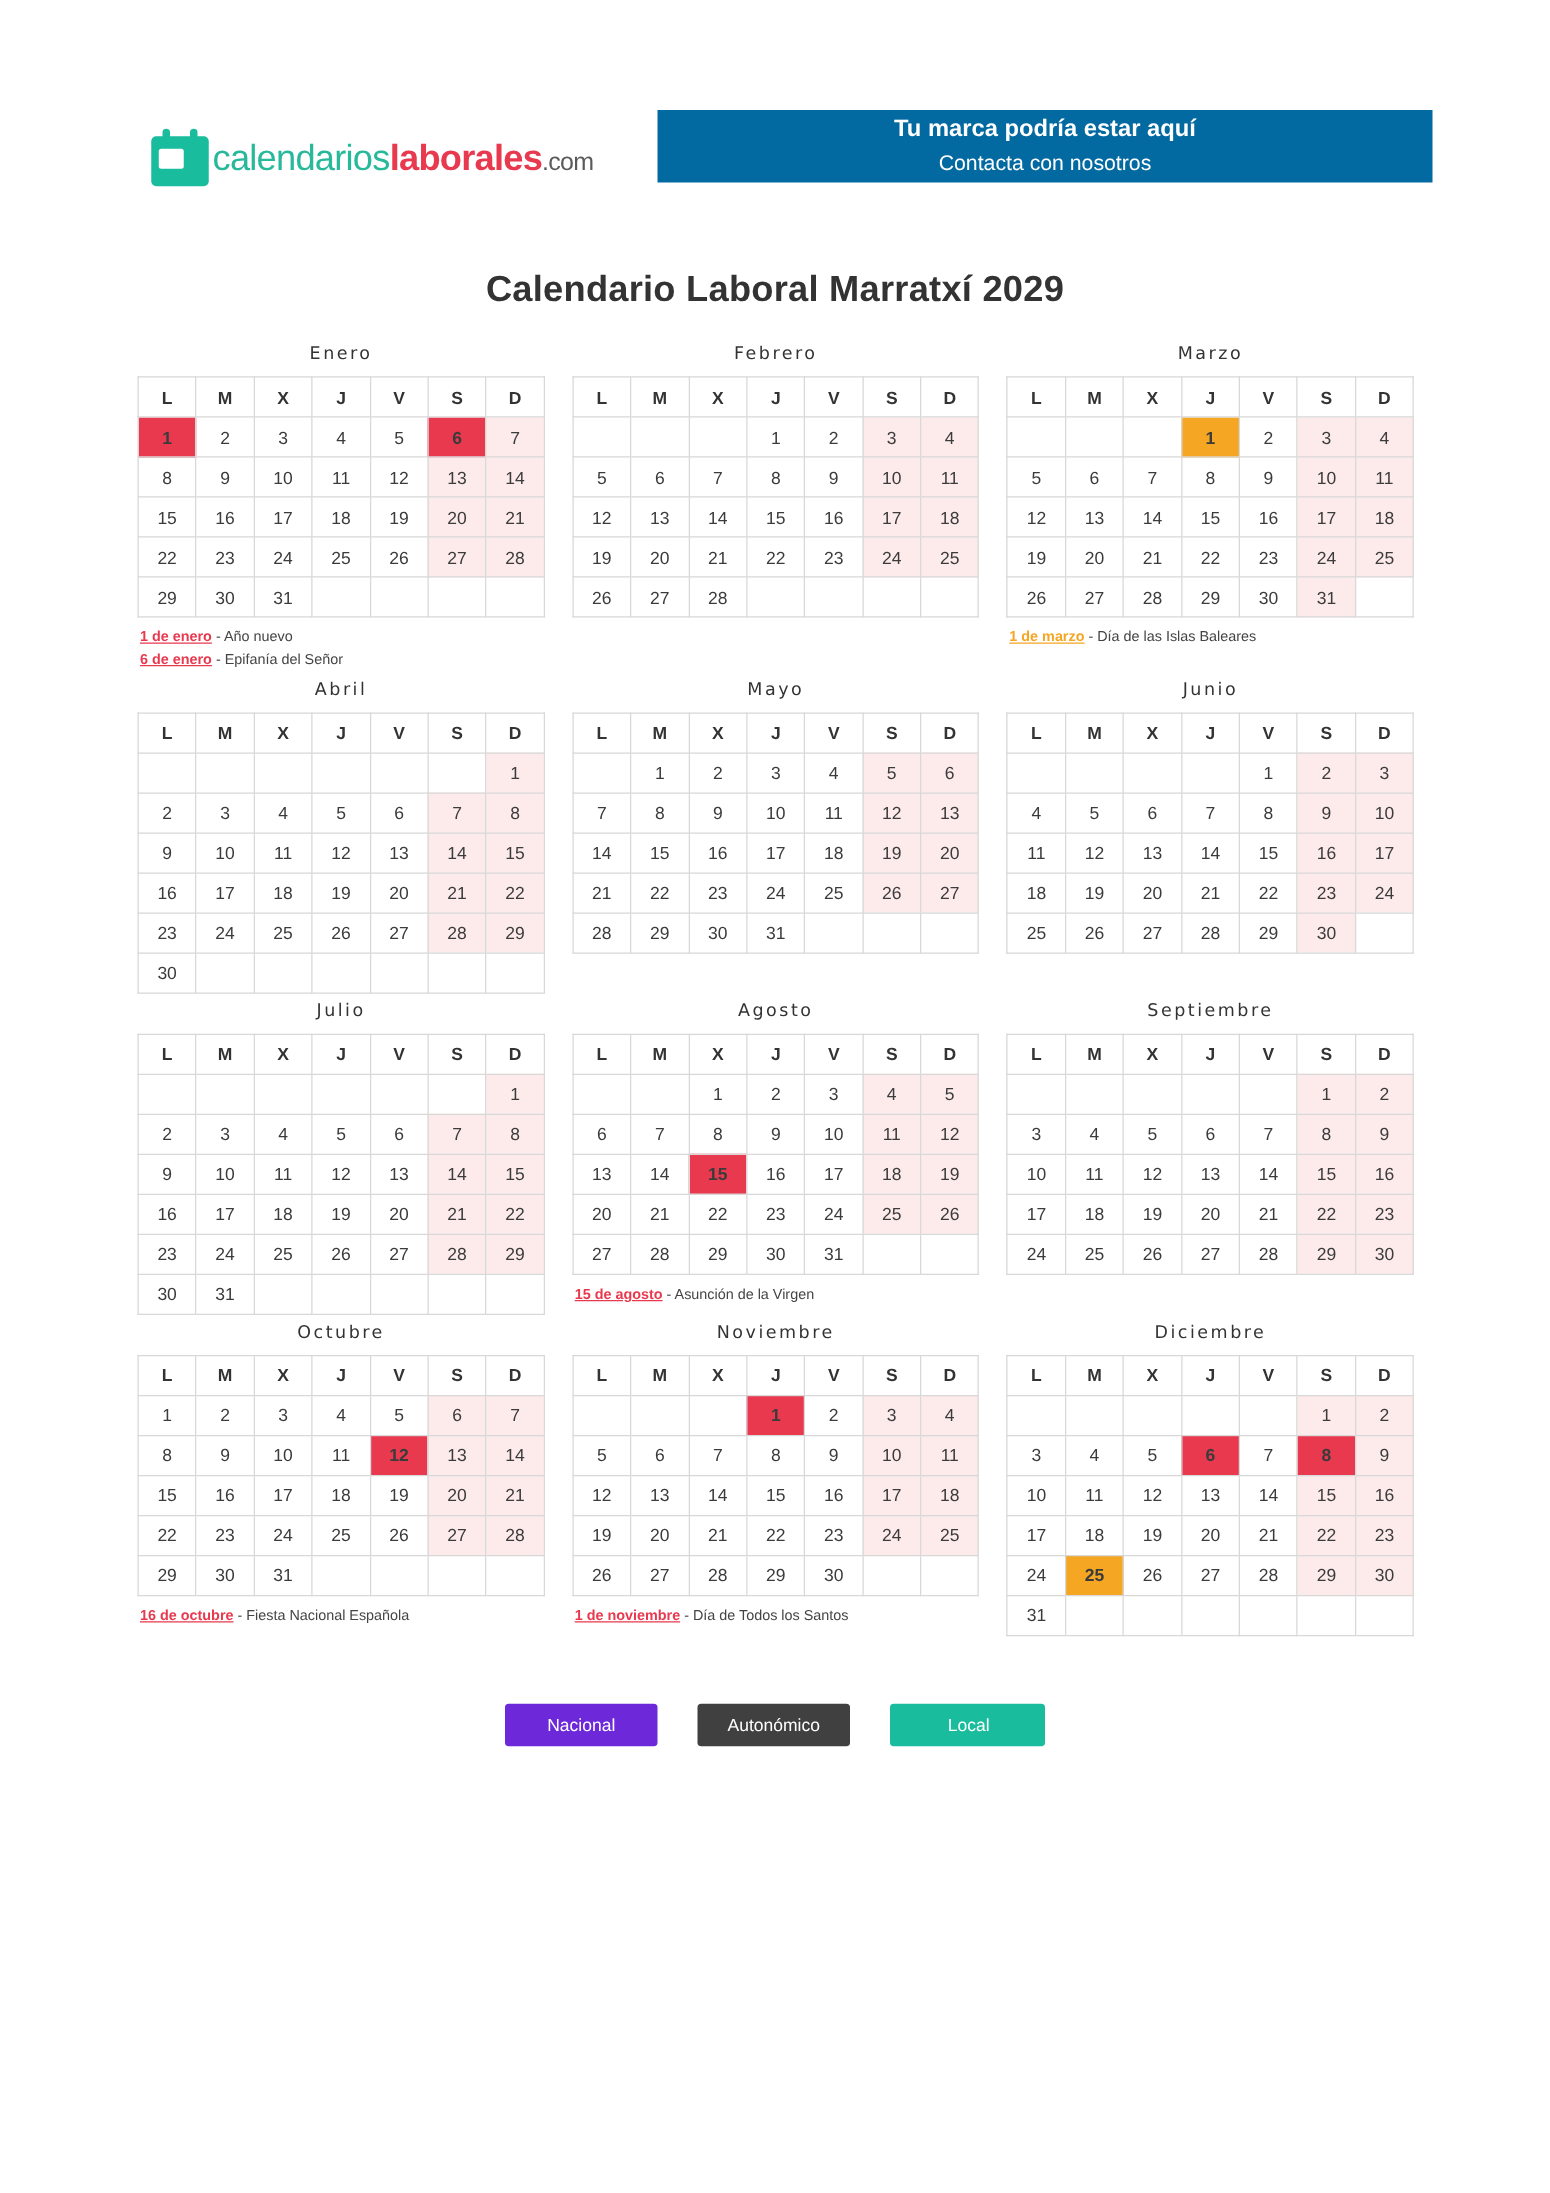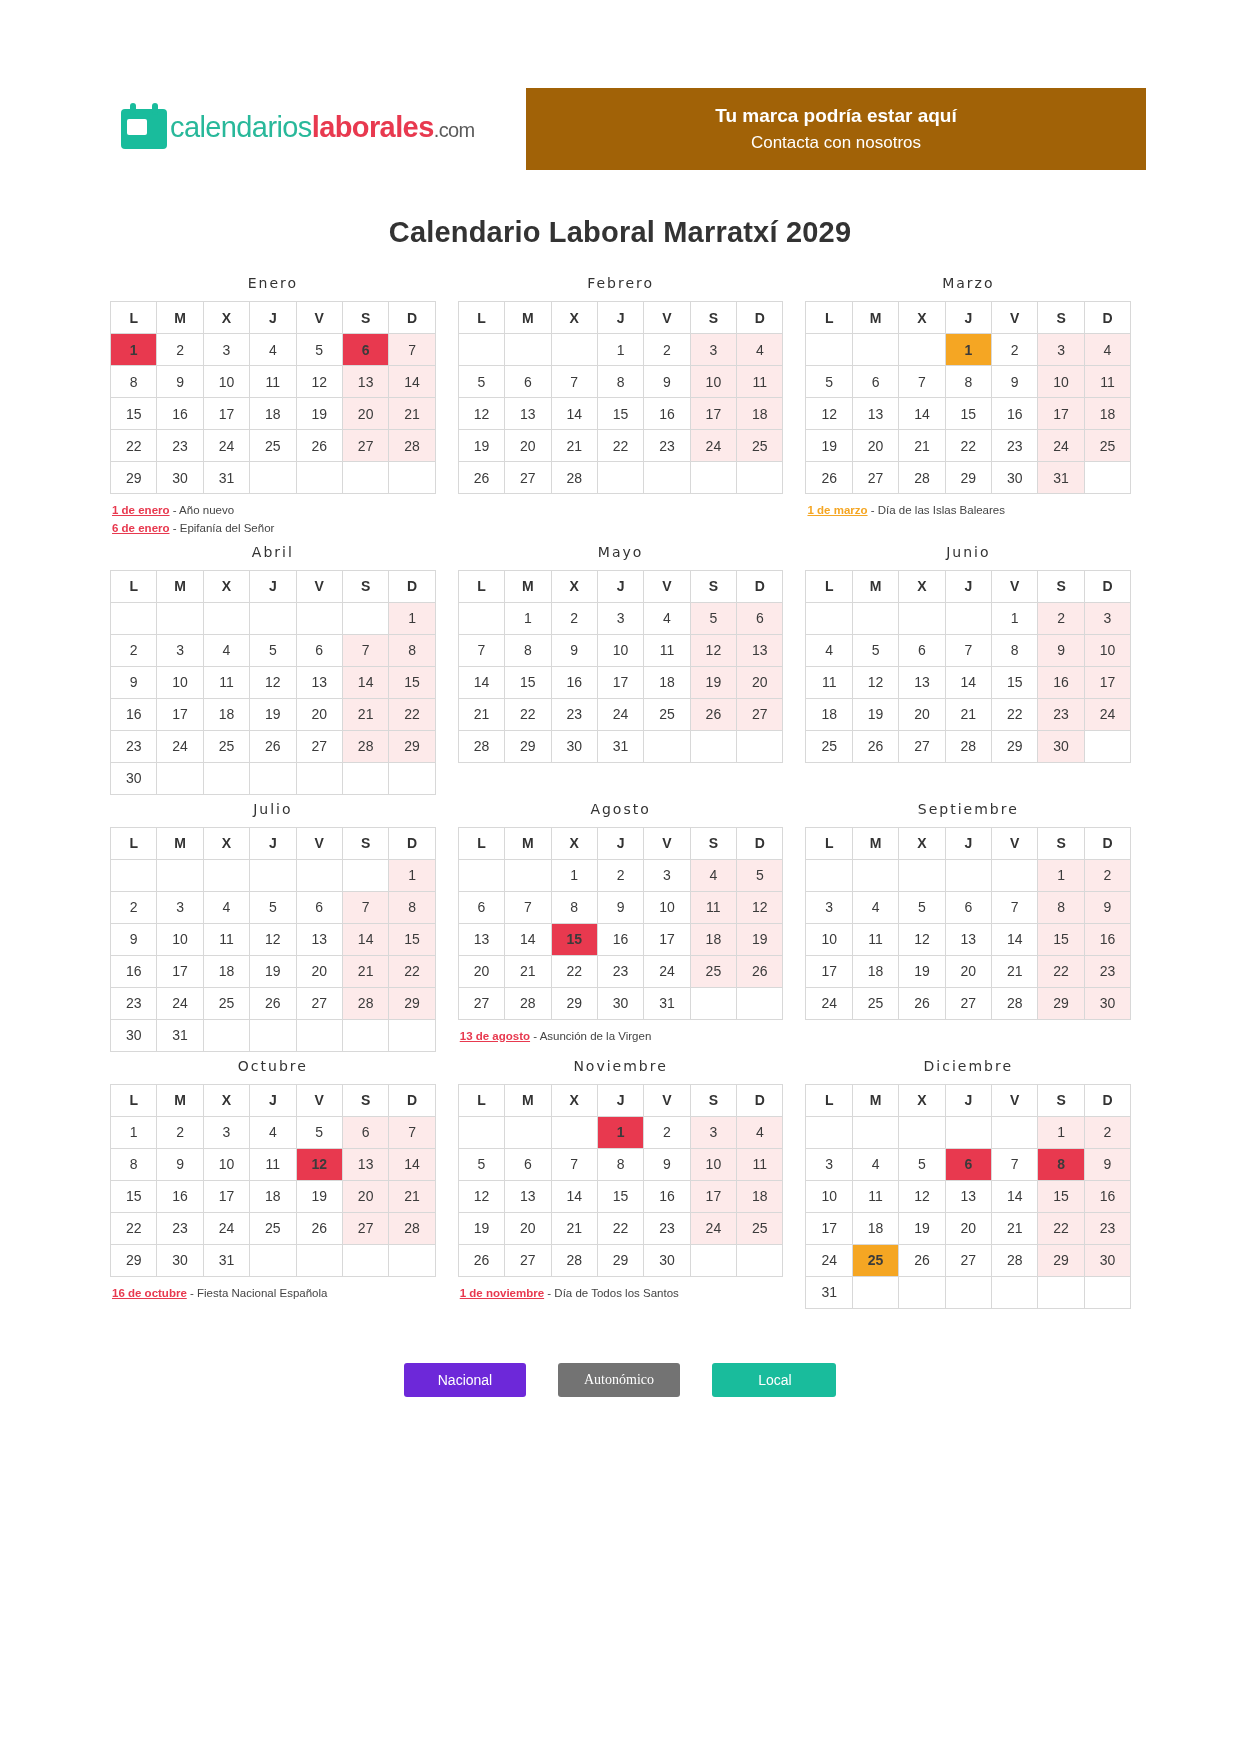--- a/index.html
+++ b/index.html
@@ -46,22 +46,22 @@
     letter-spacing: -0.6px;
     white-space: nowrap;
   }
   .logo-text .a { color: #28b89a; font-weight: normal; }
   .logo-text .b { color: #e8394f; font-weight: bold; }
   .logo-text .c { color: #5b5b5b; font-size: 20px; }
 
   .banner {
     margin-left: 8px;
     width: 620px;
-    height: 82px;
-    background: #a16207;
+    height: 58px;
+    background: #0369a1;
     color: #ffffff;
     display: flex;
     flex-direction: column;
     align-items: center;
     justify-content: center;
     gap: 6px;
   }
   .banner .l1 { font-size: 19px; font-weight: bold; }
   .banner .l2 { font-size: 17px; }
 
@@ -138,21 +138,21 @@
   }
   .legend .chip {
     color: #fff;
     font-size: 14px;
     padding: 9px 22px;
     border-radius: 3px;
     min-width: 78px;
     text-align: center;
   }
   .chip.nacional { background: #6d28d9; }
-  .chip.autonomico { background: #737373; font-family: Liberation Serif, serif; }
+  .chip.autonomico { background: #404040; }
   .chip.local { background: #19bc9c; padding-left: 24px; }
 </style>
 </head>
 <body>
 
 <div class="page">
 
   <div class="header">
     <div class="logo-wrap">
       <span class="logo-icon">
@@ -696,21 +696,21 @@
               <td>28</td>
               <td>29</td>
               <td>30</td>
               <td>31</td>
               <td class="empty">&nbsp;</td>
               <td class="empty">&nbsp;</td>
             </tr>
           </tbody>
         </table>
         <div class="notes">
-          <div><span class="n nac">13 de agosto</span><span class="d"> - Asunción de la Virgen</span></div>
+          <div><span class="n nac">15 de agosto</span><span class="d"> - Asunción de la Virgen</span></div>
         </div>
       </div>
       <div class="month-block">
         <div class="month-name">Septiembre</div>
         <table class="cal">
           <thead>
             <tr>
               <th>L</th>
               <th>M</th>
               <th>X</th>

